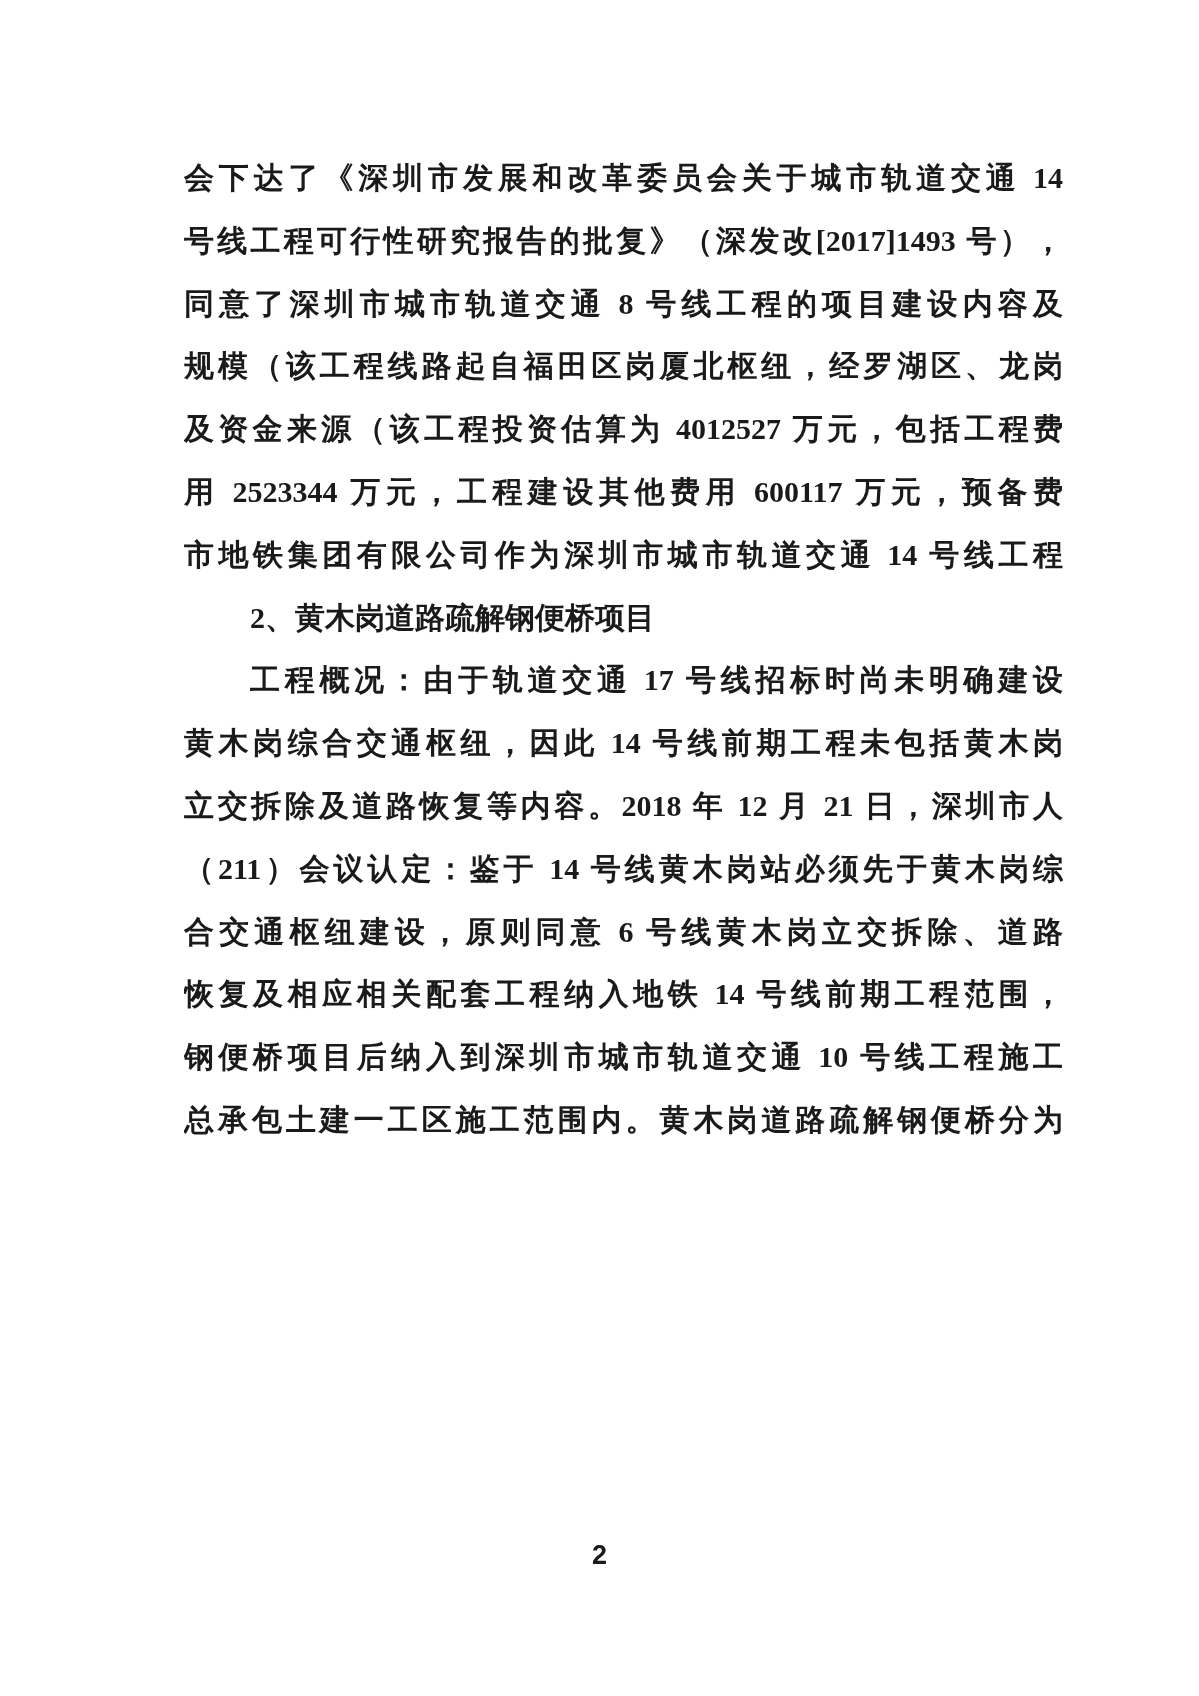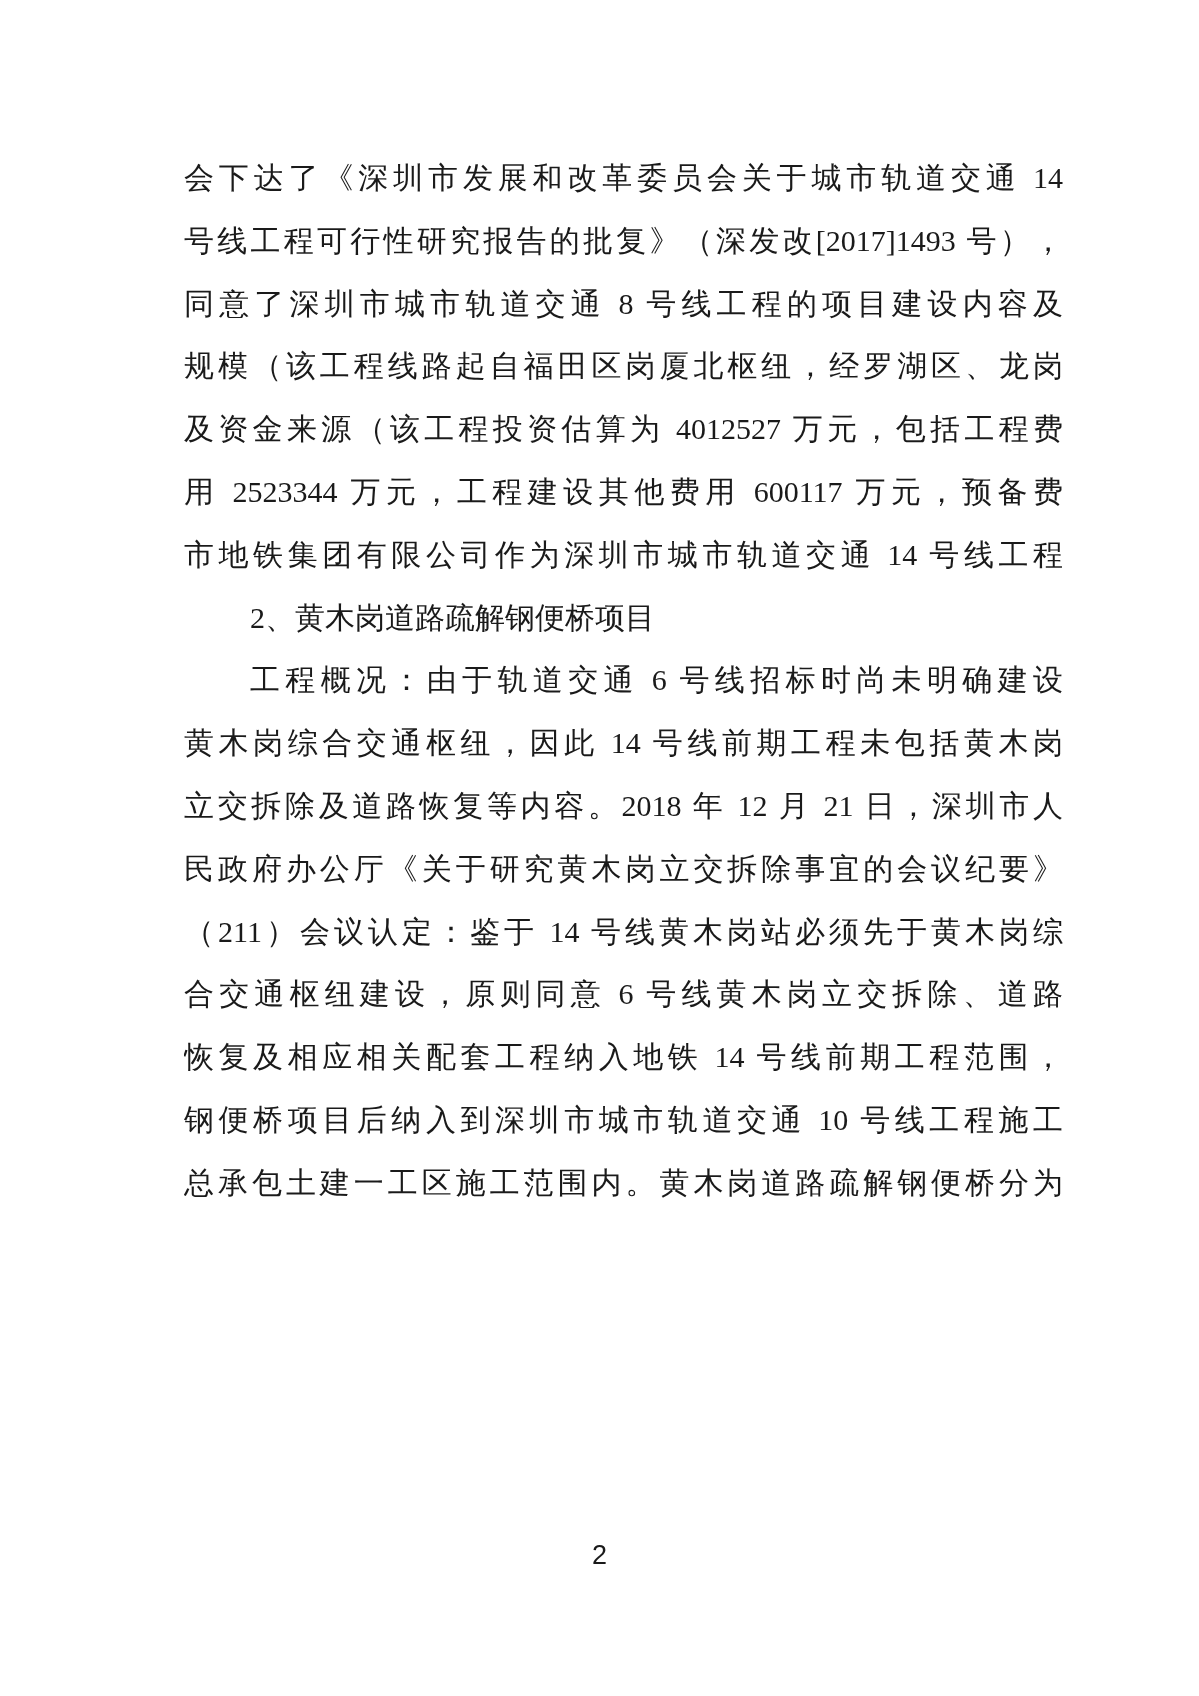--- a/index.html
+++ b/index.html
@@ -8,20 +8,21 @@
     background: #ffffff;
   }
   .page {
     position: relative;
     width: 1199px;
     height: 1696px;
     background: #ffffff;
     color: #1a1a1a;
     overflow: hidden;
     font-family: "Liberation Serif", serif;
+    font-weight: bold;
   }
   .doc {
     position: absolute;
     left: 184px;
     top: 147px;
     width: 879px;
     font-size: 30px;
     line-height: 62.8px;
     color: #1a1a1a;
   }
@@ -58,24 +59,23 @@
 <div class="page">
   <div class="doc">
     <div class="line">会下达了《深圳市发展和改革委员会关于城市轨道交通 14</div>
     <div class="line">号线工程可行性研究报告的批复》（深发改[2017]1493 号），</div>
     <div class="line">同意了深圳市城市轨道交通 8 号线工程的项目建设内容及</div>
     <div class="line">规模（该工程线路起自福田区岗厦北枢纽，经罗湖区、龙岗</div>
     <div class="line">及资金来源（该工程投资估算为 4012527 万元，包括工程费</div>
     <div class="line">用 2523344 万元，工程建设其他费用 600117 万元，预备费</div>
     <div class="line">市地铁集团有限公司作为深圳市城市轨道交通 14 号线工程</div>
     <div class="line indent para-end">2、黄木岗道路疏解钢便桥项目</div>
-    <div class="line indent">工程概况：由于轨道交通 6 号线招标时尚未明确建设</div>
+    <div class="line indent">工程概况：由于轨道交通 17 号线招标时尚未明确建设</div>
     <div class="line">黄木岗综合交通枢纽，因此 14 号线前期工程未包括黄木岗</div>
     <div class="line">立交拆除及道路恢复等内容。2018 年 12 月 21 日，深圳市人</div>
-    <div class="line">民政府办公厅《关于研究黄木岗立交拆除事宜的会议纪要》</div>
     <div class="line">（211）会议认定：鉴于 14 号线黄木岗站必须先于黄木岗综</div>
     <div class="line">合交通枢纽建设，原则同意 6 号线黄木岗立交拆除、道路</div>
     <div class="line">恢复及相应相关配套工程纳入地铁 14 号线前期工程范围，</div>
     <div class="line">钢便桥项目后纳入到深圳市城市轨道交通 10 号线工程施工</div>
     <div class="line">总承包土建一工区施工范围内。黄木岗道路疏解钢便桥分为</div>
   </div>
   <div class="page-number">2</div>
 </div>
 
 </body></html>

